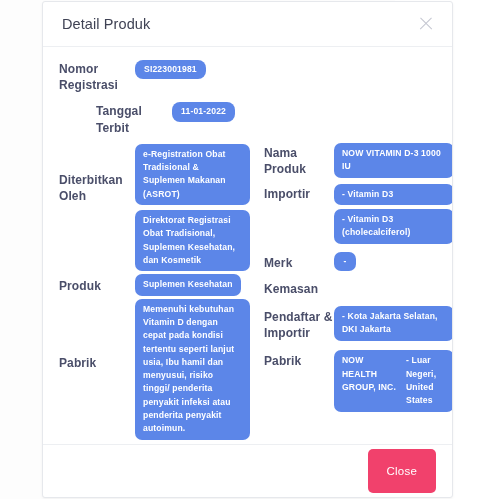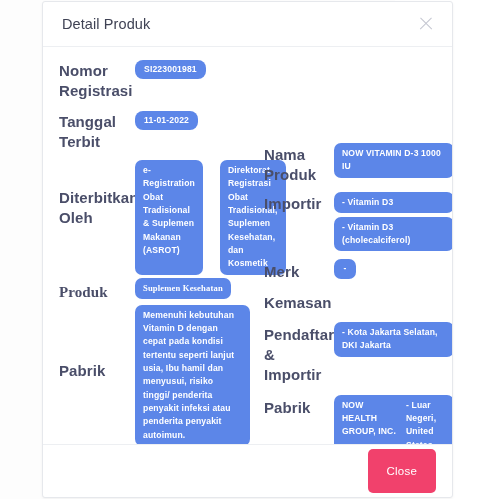--- a/index.html
+++ b/index.html
@@ -69,21 +69,21 @@
   }
   .col-left  { width: 205px; flex: 0 0 205px; }
   .col-right { width: 190px; flex: 0 0 190px; padding-top: 83px; }
 
   .row {
     display: flex;
     align-items: flex-start;
     margin-bottom: 6px;
   }
   .lbl {
-    font-size: 15px;
+    font-size: 12px;
     font-weight: bold;
     color: #4a4e69;
     line-height: 1.35;
     letter-spacing: 0.1px;
     padding-top: 3px;
   }
   .col-left  .lbl { width: 76px; flex: 0 0 76px; }
   .col-right .lbl { width: 70px; flex: 0 0 70px; }
 
   .badge {
@@ -103,25 +103,25 @@
 
   .badge-two {
     display: flex;
     gap: 6px;
   }
   .badge-two .c1 { flex: 0 0 auto; max-width: 58px; }
   .badge-two .c2 { flex: 1 1 auto; }
 
   
   .row-nomor    { margin-bottom: 9px; }
-  .row-tanggal  { margin-bottom: 8px; }
+  .row-tanggal  { margin-bottom: 8px; margin-left: 37px; }
   .row-diterbit { margin-bottom: 3px; align-items: flex-start; }
   .row-diterbit .lbl { padding-top: 28px; }
-  .stack-issuer { display: flex; flex-direction: row; gap: 17px; }
-  .row-produk   { margin-bottom: 3px; font-family: Liberation Serif, serif; }
+  .stack-issuer { display: flex; flex-direction: column; gap: 5px; }
+  .row-produk   { margin-bottom: 3px; }
   .row-produk .lbl { padding-top: 4px; }
   .row-klaim .lbl { padding-top: 56px; }
 
   .row-nomor .lbl, .row-tanggal .lbl { padding-top: 1px; }
   .row-nomor .badge, .row-tanggal .badge { padding: 3px 9px; border-radius: 8px; }
 
   
   .row-nama .lbl, .row-komposisi .lbl { padding-top: 2px; }
   .row-komposisi { margin-bottom: 8px; }
   .row-merk { margin-bottom: 7px; }

